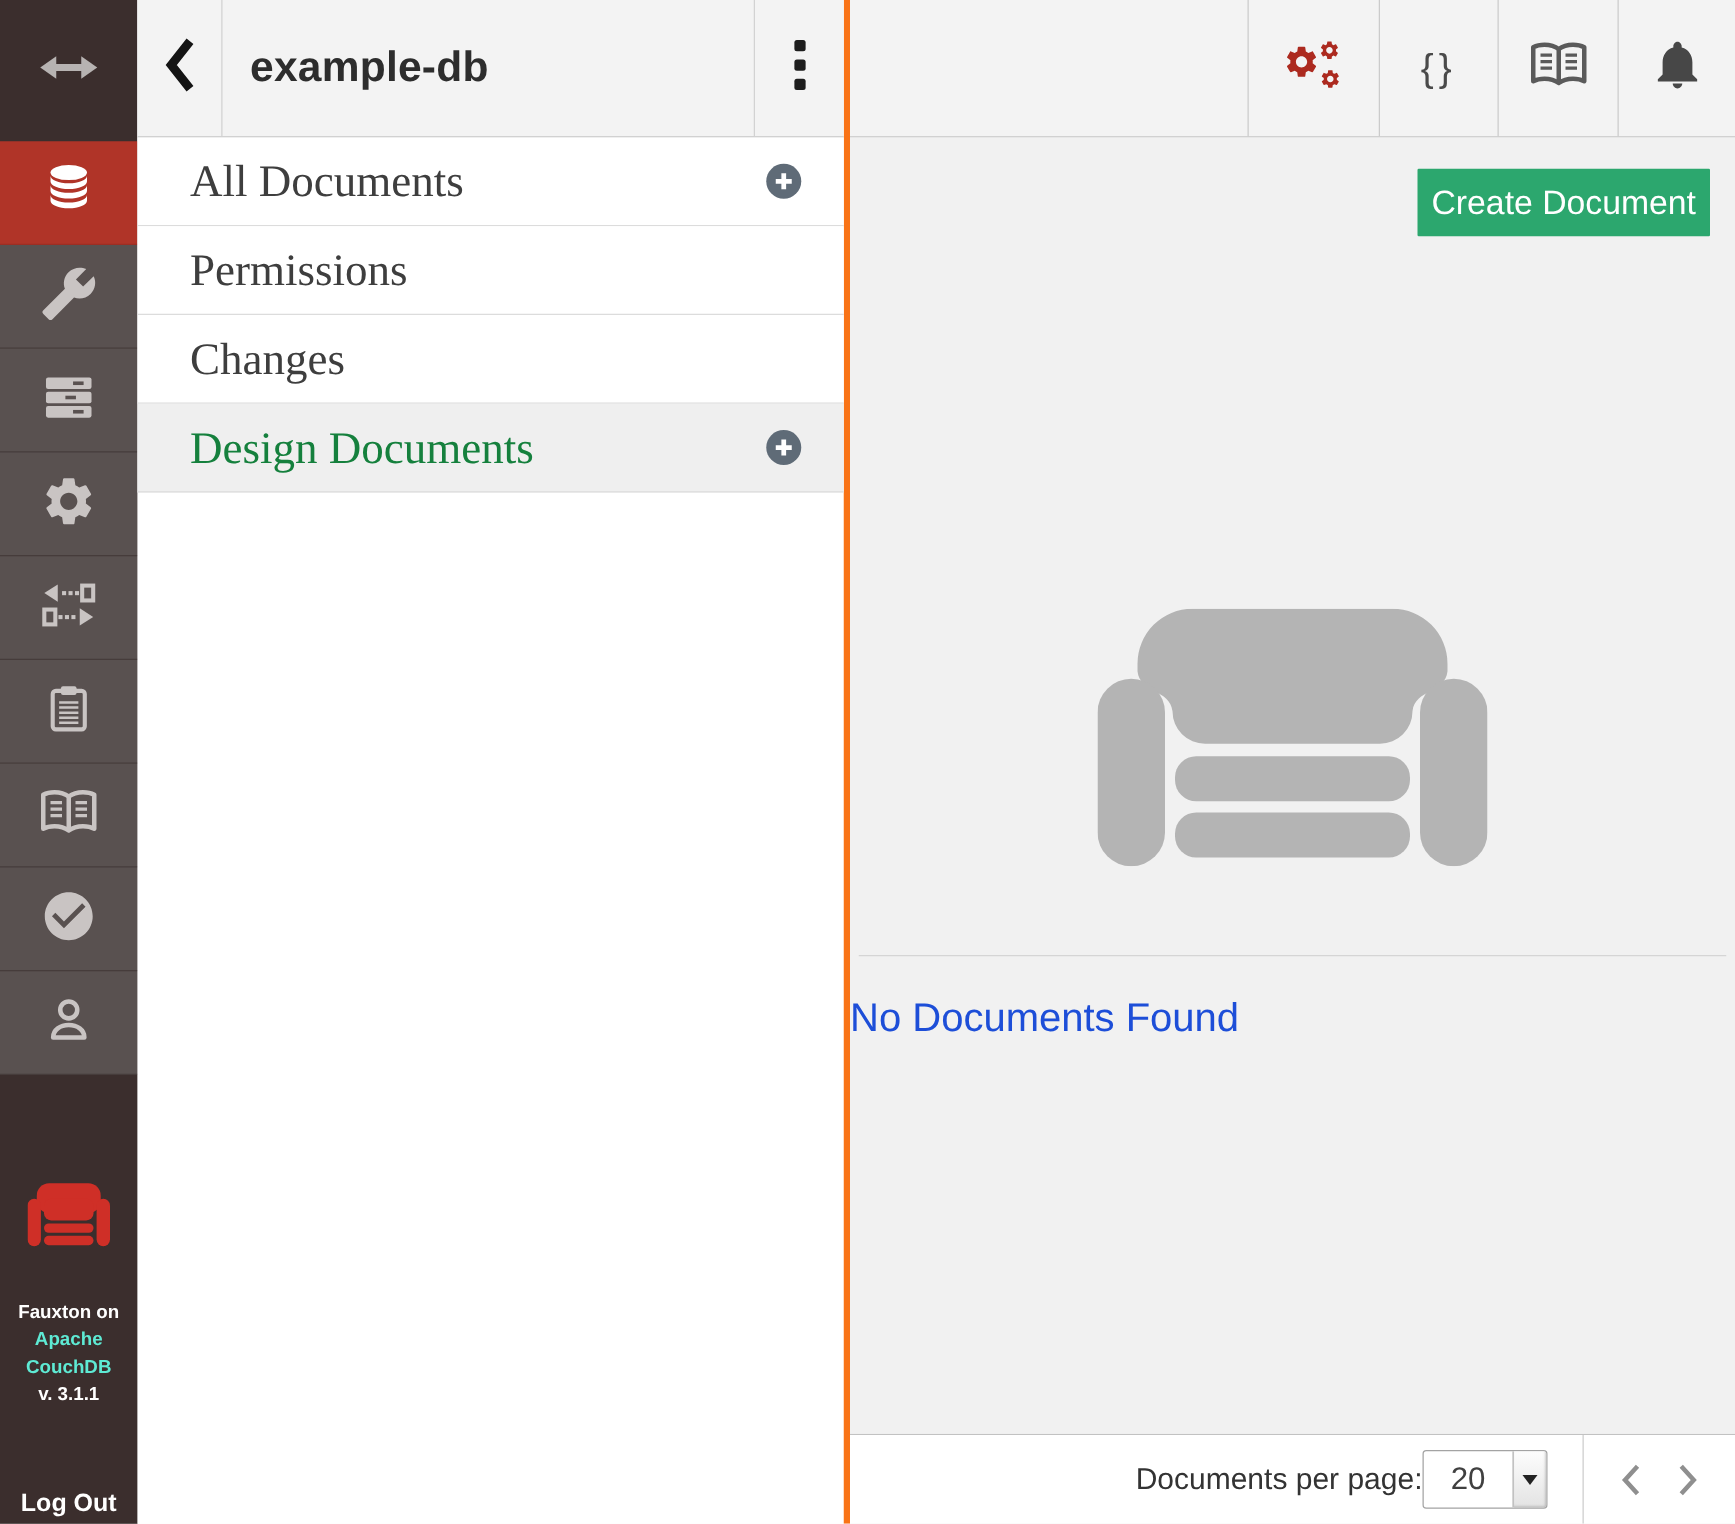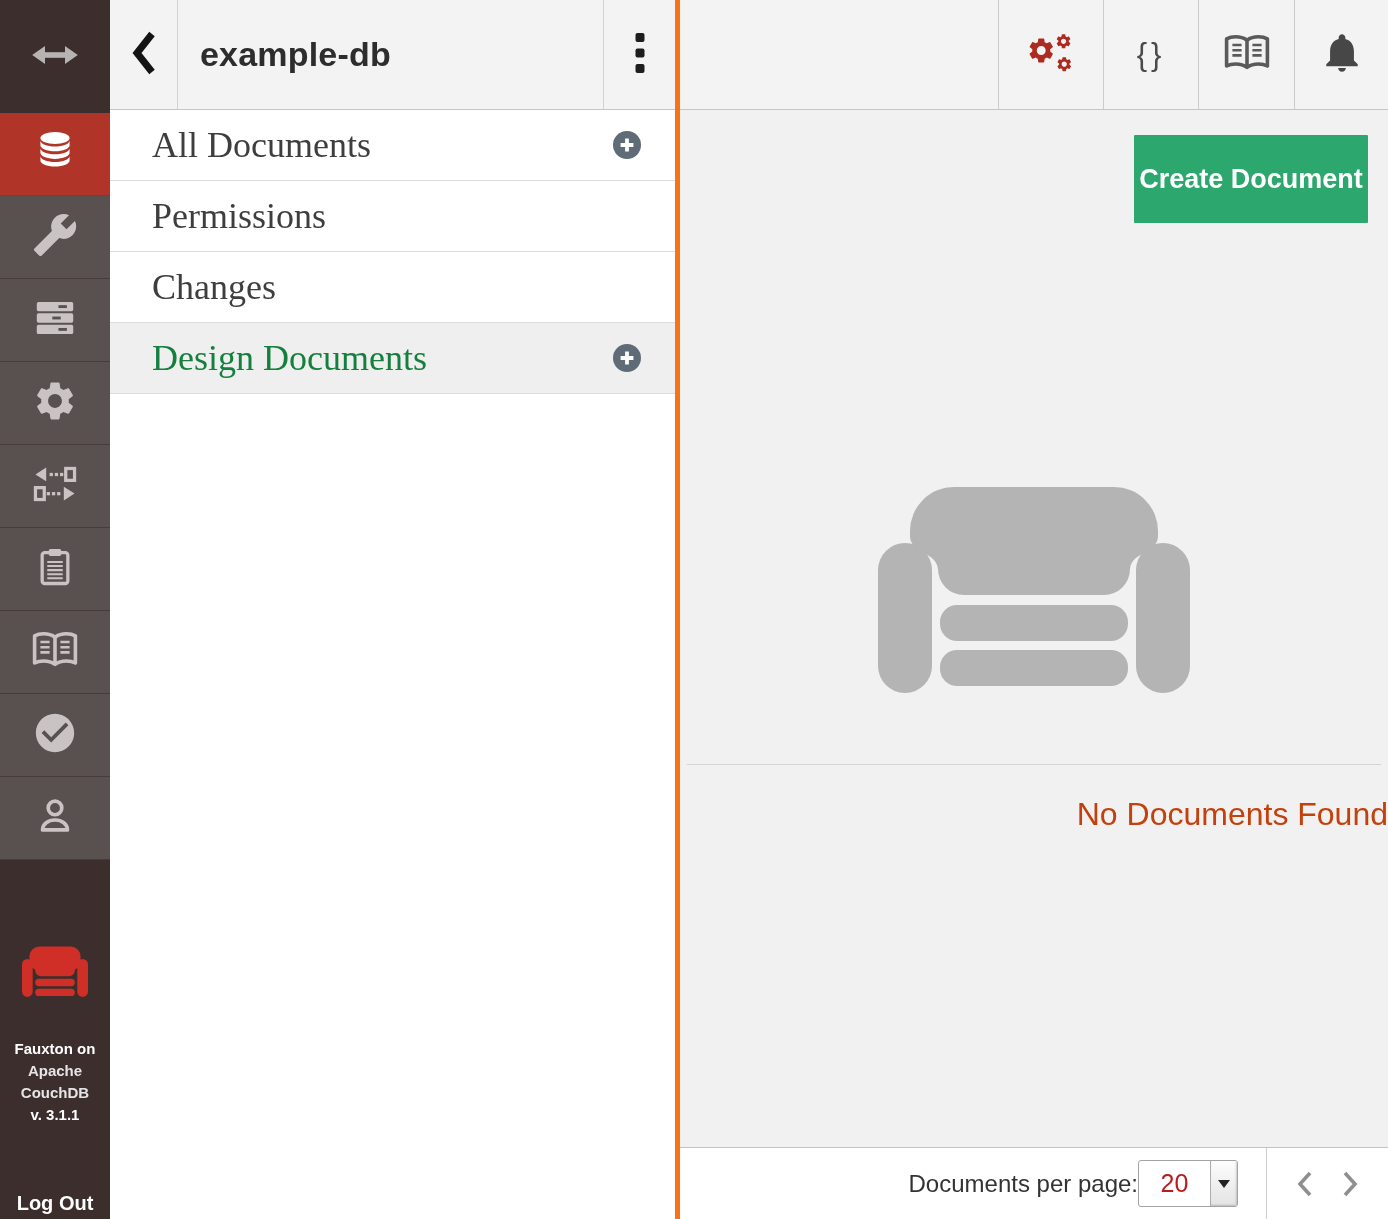--- a/index.html
+++ b/index.html
@@ -9,21 +9,21 @@
 
   
   .sidebar { width:110px; flex:none; background:#3b2e2d; display:flex; flex-direction:column; }
   .sb-header { height:113px; flex:none; display:flex; align-items:center; justify-content:center; }
   .sb-item { height:83px; flex:none; background:#595150; border-bottom:1px solid #463c3b;
              display:flex; align-items:center; justify-content:center; color:#c9c4c3; cursor:pointer; }
   .sb-item.active { background:#b03428; border-bottom-color:#9c2e23; color:#fff; }
   .sb-footer { flex:1; background:#3b2e2d; display:flex; flex-direction:column; align-items:center; }
   .sb-logo { margin-top:86px; }
   .sb-brand { margin-top:34px; text-align:center; font-size:15px; font-weight:bold; line-height:22px; color:#fff; }
-  .sb-brand .red { color:#e5e5e5;text-align:center; }
+  .sb-brand .red { color:#5eead4;text-align:center; }
   .sb-logout { margin-top:auto; margin-bottom:4px; color:#fff; font-size:20px; font-weight:bold; cursor:pointer; }
 
   
   .panel { width:570px; flex:none; background:#fff; border-right:5px solid #f97316; display:flex; flex-direction:column;text-align:center; }
   .panel-header { height:110px; flex:none; background:#f3f3f3; border-bottom:1px solid #c6c6c6; display:flex; }
   .back-cell { width:68px; flex:none; border-right:1px solid #d2d2d2; display:flex; align-items:center; justify-content:center; cursor:pointer; }
   .title-cell { flex:1; display:flex; align-items:center; padding-left:22px; overflow:hidden; }
   .panel-title { font-size:34px; font-weight:bold; color:#2d2d2d; letter-spacing:0.2px; }
   .menu-cell { width:72px; flex:none; border-left:1px solid #d2d2d2; display:flex; align-items:center; justify-content:center; cursor:pointer; }
   .panel-row { height:71px; flex:none; display:flex; align-items:center; padding:0 33px 0 42px;
@@ -36,32 +36,32 @@
   .main-header { height:110px; flex:none; background:#f3f3f3; border-bottom:1px solid #c6c6c6; display:flex; }
   .mh-spacer { flex:1; }
   .mh-cell { flex:none; border-left:1px solid #cbcbcb; display:flex; align-items:center; justify-content:center; cursor:pointer; }
   .mh-gears { width:105px; color:#ac2a1f; }
   .mh-braces { width:95px; }
   .braces-glyph { font-size:31px; color:#4a4a4a; letter-spacing:4px; font-weight:400; }
   .mh-book { width:96px; color:#5a5a5a; }
   .mh-bell { width:94px; color:#474747; }
 
   .main-content { flex:1; position:relative; background:#f1f1f1; }
-  .create-btn { position:absolute; top:25px; right:20px; width:234px; height:88px; background:#2ca76e; border:none;
-                color:#fff; font-family:inherit; font-size:27px; font-weight:bold; cursor:pointer; border-radius:1px; }
+  .create-btn { position:absolute; top:25px; right:20px; width:234px; height:54px; background:#2ca76e; border:none;
+                color:#fff; font-family:inherit; font-size:27px; font-weight:normal; cursor:pointer; border-radius:1px; }
   .couch-wrap { position:absolute; top:377px; left:50%; transform:translateX(-50%); }
   .content-divider { position:absolute; top:654px; left:7px; right:7px; height:1px; background:#d5d5d5; }
-  .empty-msg { position:absolute; top:686px; left:0; right:0; text-align:right; font-size:32px; color:#c2410c; }
+  .empty-msg { position:absolute; top:686px; left:0; right:0; text-align:left; font-size:32px; color:#1d4ed8; }
 
   .main-footer { height:72px; flex:none; background:#fff; border-top:1px solid #c2c2c2; display:flex; align-items:stretch; }
   .pp-zone { flex:1; display:flex; align-items:center; justify-content:flex-end; padding-right:28px; }
   .pp-label { font-size:24px; color:#333; }
   .pp-select { width:100px; height:47px; background:#fff; border:1px solid #a3a3a3; border-radius:3px;
                display:flex; align-items:stretch; cursor:pointer; overflow:hidden; }
-  .pp-value { flex:1; display:flex; align-items:center; justify-content:center; font-size:25px; color:#b91c1c; }
+  .pp-value { flex:1; display:flex; align-items:center; justify-content:center; font-size:25px; color:#404040; }
   .pp-arrow { width:27px; border-left:1px solid #aeaeae; background:linear-gradient(#fdfdfd,#e3e3e3);
               box-shadow:inset -1px -1px 2px rgba(0,0,0,0.18); display:flex; align-items:center; justify-content:center; }
   .tri-down { width:0; height:0; border-left:6px solid transparent; border-right:6px solid transparent; border-top:8px solid #222; }
   .page-nav { width:122px; flex:none; border-left:1px solid #cdcdcd; display:flex; align-items:center; justify-content:space-evenly; }
   .page-nav svg { cursor:pointer; }
 </style>
 </head>
 <body>
 
 <div class="app">

